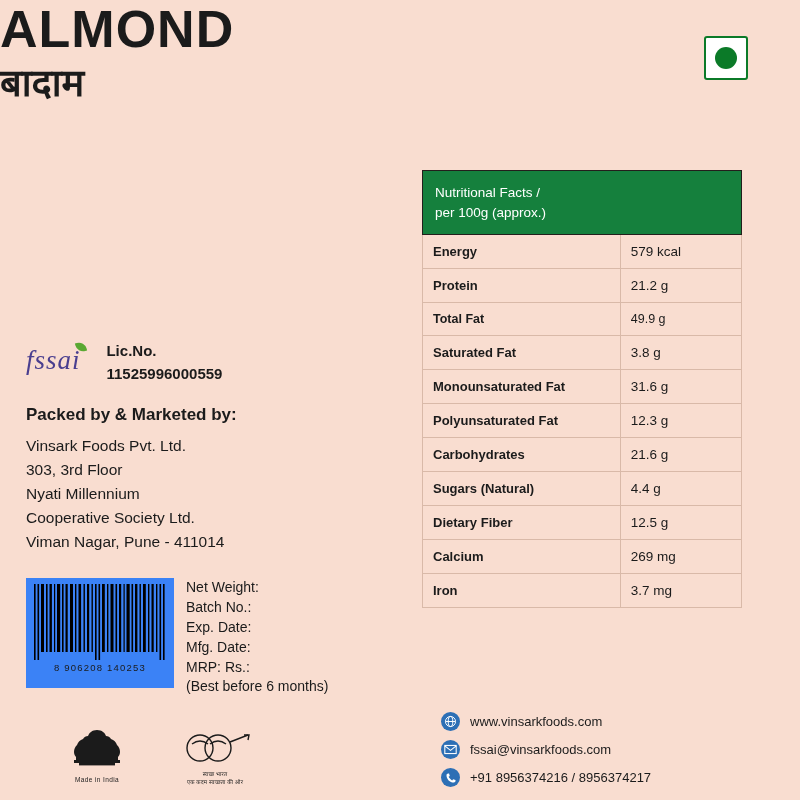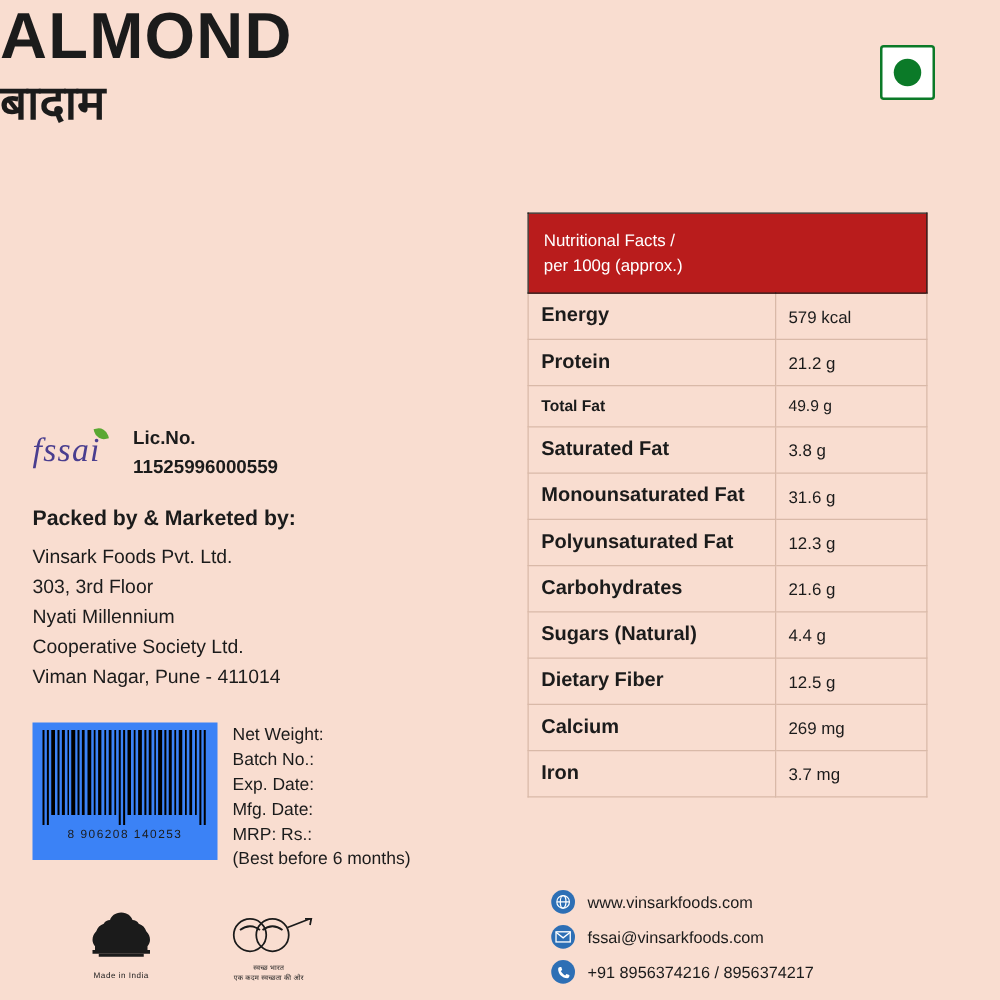--- a/index.html
+++ b/index.html
@@ -69,31 +69,31 @@
     width: 320px;
     border-collapse: collapse;
     font-size: 13.5px;
   }
   .nutri-table td {
     border: 1px solid #d9b9a8;
     padding: 9px 10px;
     vertical-align: middle;
   }
   .nutri-head td {
-    background: #b91c1c;
+    background: #15803d;
     color: #ffffff;
     font-size: 13.5px;
     line-height: 1.45;
     padding: 12px 12px;
     border: 1px solid #231f1c;
   }
   .nutri-table td.label {
     width: 62%;
     font-weight: bold;
-    font-size: 16px;
+    font-size: 13px;
   }
   .nutri-table td.value {
     font-weight: normal;
     font-size: 13.5px;
   }
   .nutri-table tr.small td.label { font-size: 12.5px; }
   .nutri-table tr.small td.value { font-size: 12.5px; }
 
   
   .fssai-block {

